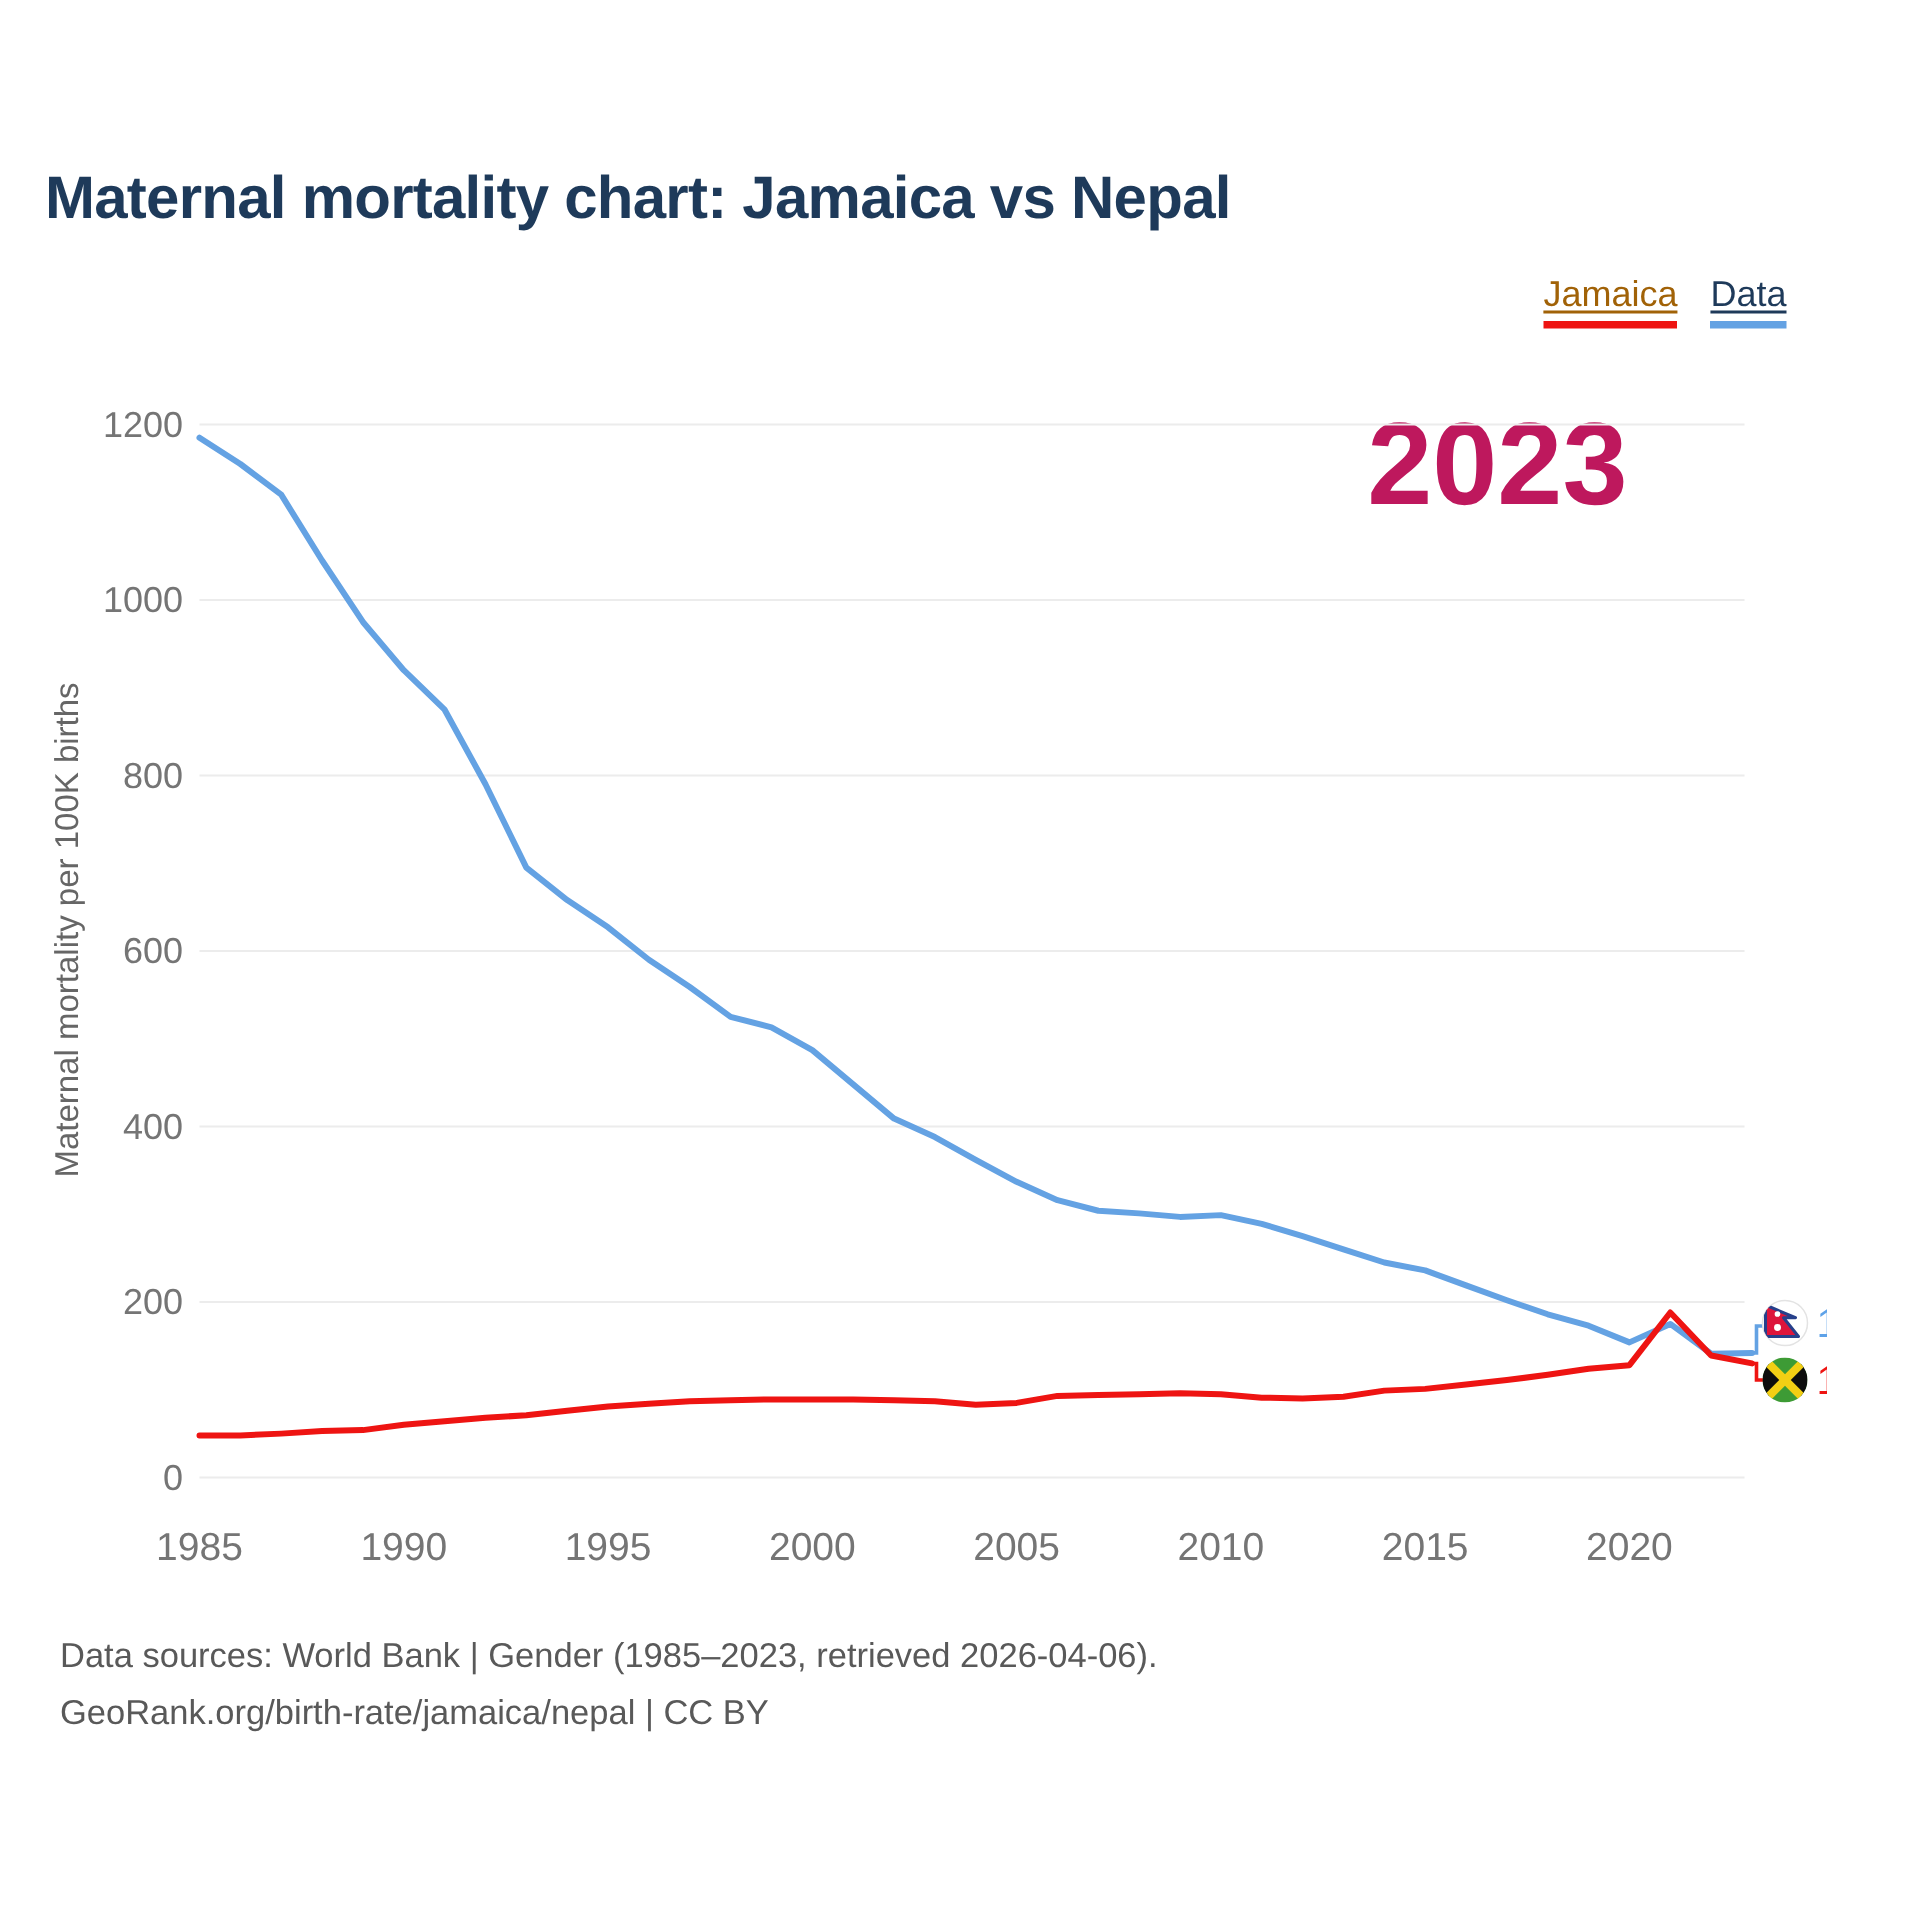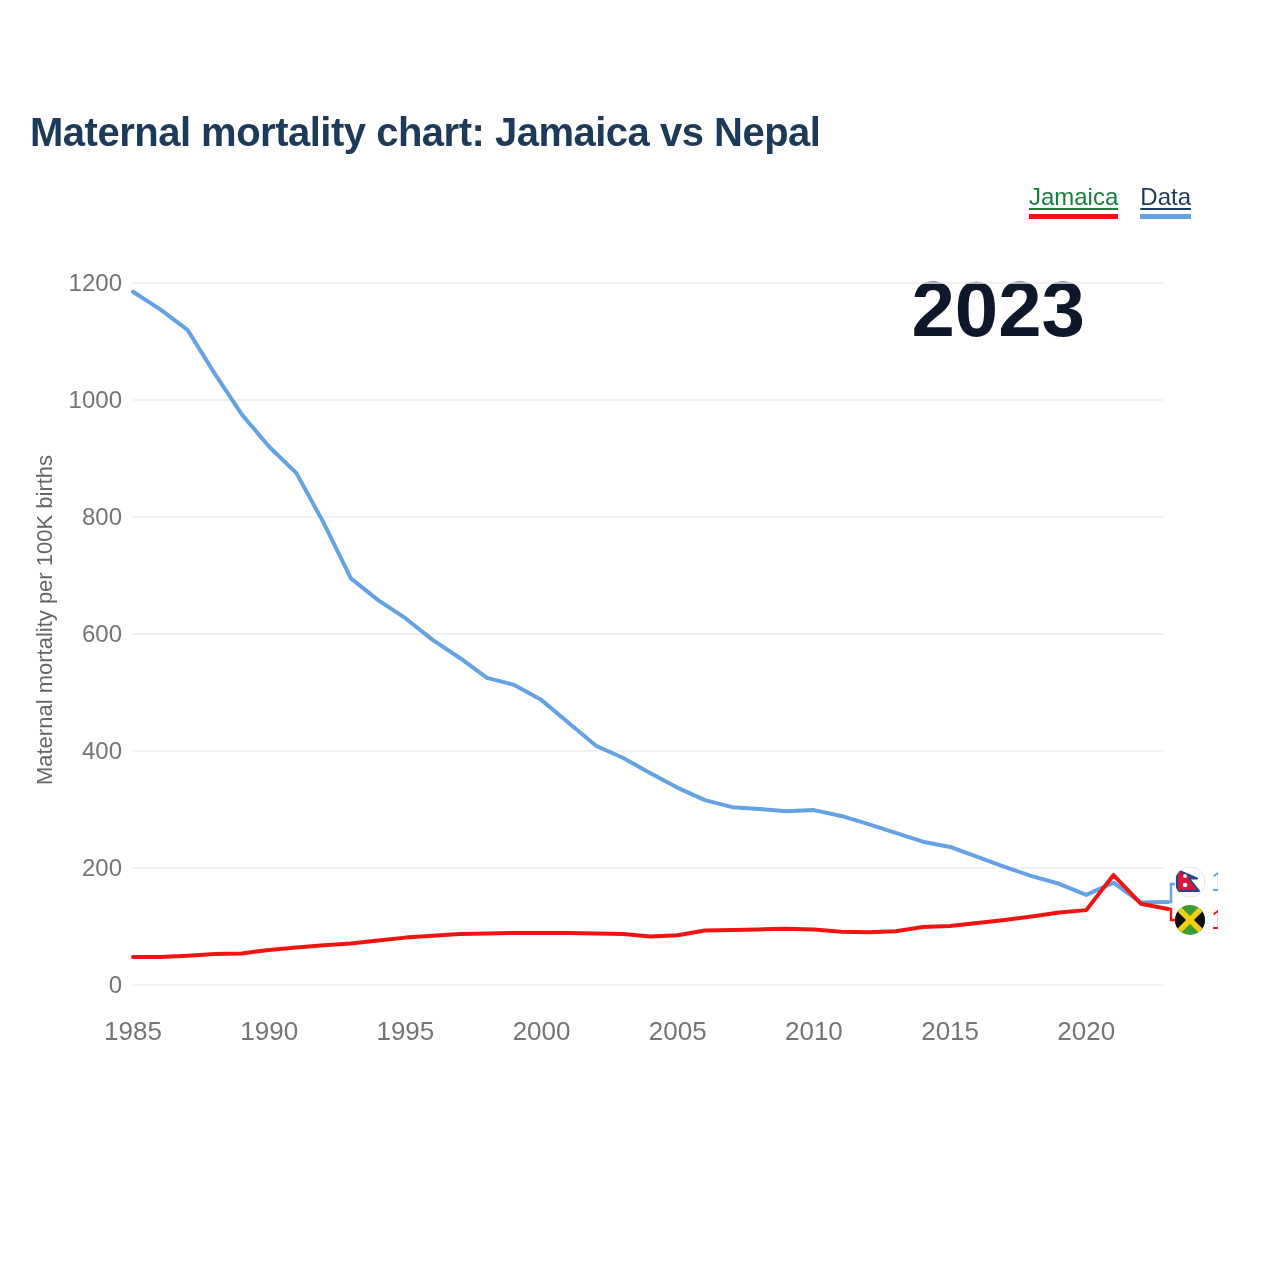--- a/index.html
+++ b/index.html
@@ -18,25 +18,25 @@
   .footer{position:absolute;left:40px;top:1084px;font-size:23px;color:#595959;line-height:38px;}
 </style>
 </head>
 <body>
 
 <div class="page">
 
   <h1 class="title" style="color: rgb(30, 58, 90);">Maternal mortality chart: Jamaica vs Nepal</h1>
 
   <div class="legend">
-    <a class="legend-item" style="border-bottom-color: rgb(238, 20, 18); color: #15803d;"><span>Jamaica</span></a>
+    <a class="legend-item" style="border-bottom-color: rgb(238, 20, 18); color: #a16207;"><span>Jamaica</span></a>
     <a class="legend-item" style="border-bottom-color: rgb(100, 162, 227); color: rgb(30, 58, 90);"><span>Data</span></a>
   </div>
 
-  <div class="watermark" style="color: #0f172a;">2023</div>
+  <div class="watermark" style="color: #be185d;">2023</div>
 
   <svg id="chart-svg" class="chart" width="1280" height="1280" viewBox="0 0 1280 1280">
     <defs>
       <clipPath id="nepal-clip">
           <circle r="15" cx="0" cy="0"></circle>
         </clipPath>
       <clipPath id="jamaica-clip">
           <circle r="15" cx="0" cy="0"></circle>
         </clipPath>
     </defs>
@@ -95,14 +95,18 @@
         <line x1="15" y1="-15" x2="-15" y2="15" stroke="#f3cf14" stroke-width="5.5"></line>
       </g>
     </g>
 
     <g id="endlabel-layer">
         <text x="1211" y="891" font-size="27" fill="#5ea2e8">142</text>
         <text x="1211" y="929" font-size="27" fill="#ee1412">130</text>
       </g>
   </svg>
 
+  <div class="footer" style="color: rgb(89, 89, 89);">
+    <div>Data sources: World Bank | Gender (1985–2023, retrieved 2026-04-06).</div>
+    <div>GeoRank.org/birth-rate/jamaica/nepal | CC BY</div>
+  </div>
 
 </div>
 
 </body></html>

